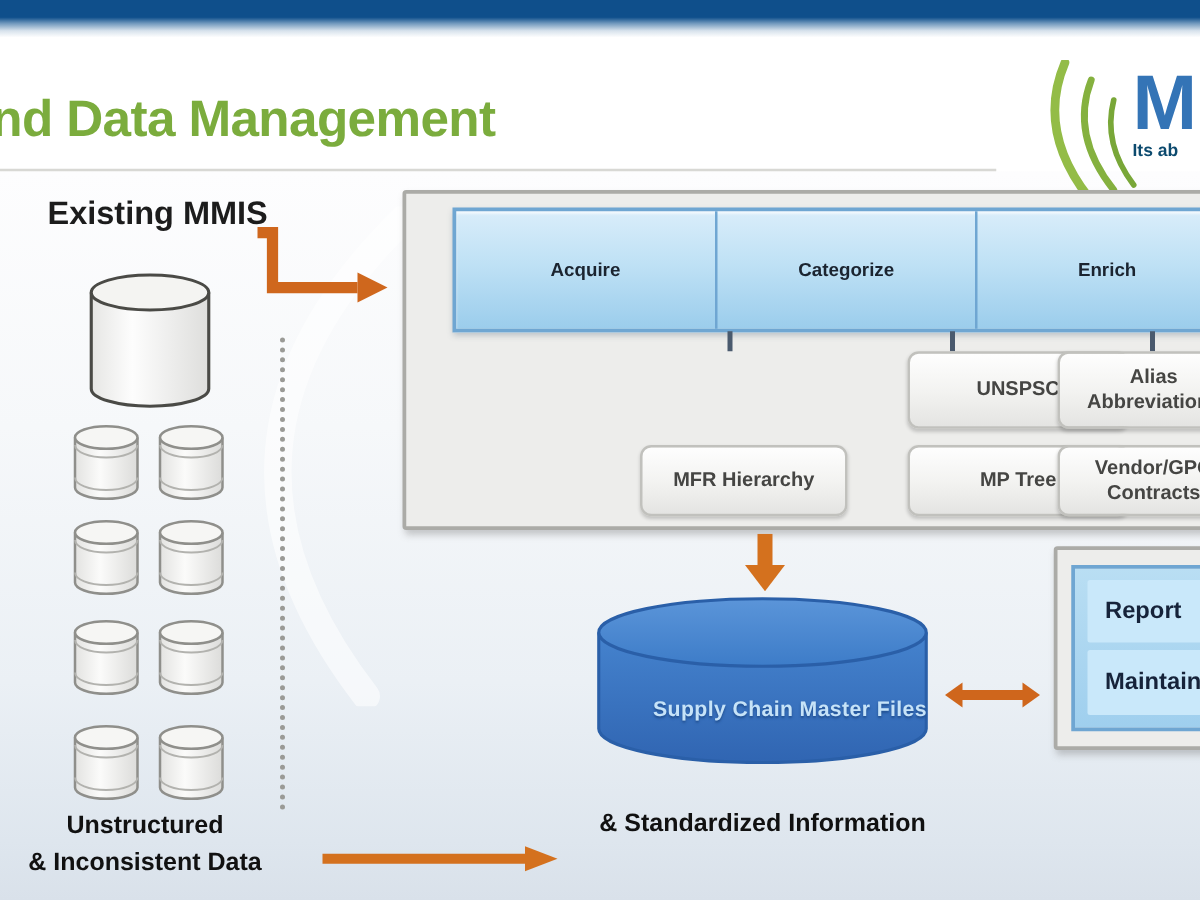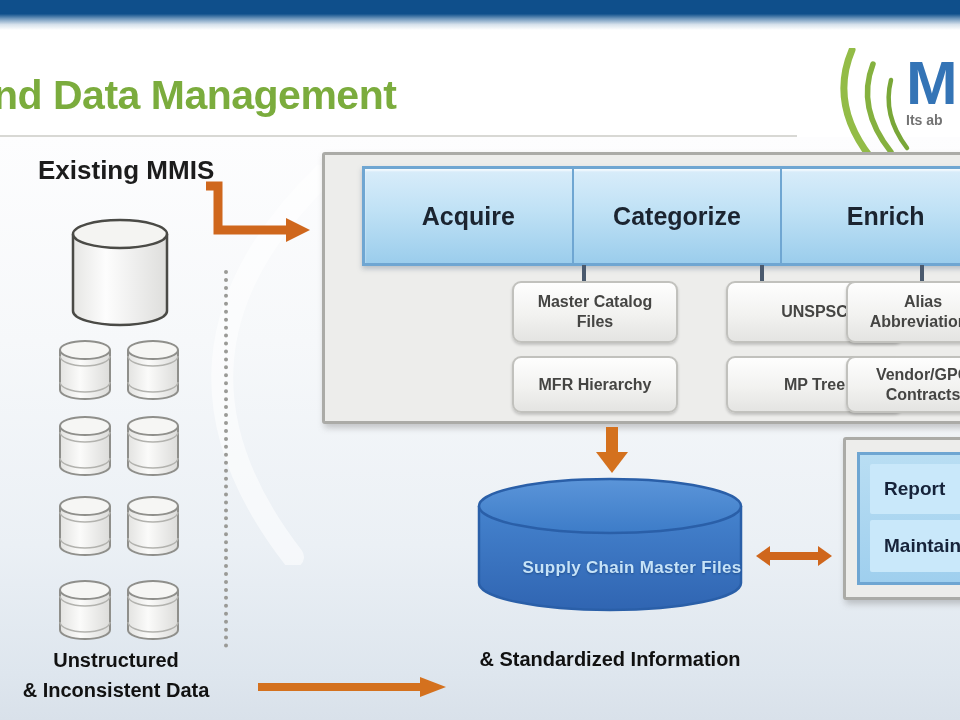--- a/index.html
+++ b/index.html
@@ -19,21 +19,21 @@
     background:linear-gradient(180deg,#0f4f8b 0%,#0f4f8b 46%,#6f97bc 62%,#d7e2ec 82%,#ffffff 100%);
   }
   .page-title{
     position:absolute;left:-7px;top:72px;
     font-size:41px;font-weight:bold;letter-spacing:-0.5px;color:#7bac3d;white-space:nowrap;
   }
   .title-rule{position:absolute;left:0;top:135px;width:797px;height:2px;background:#d8d8d4;}
   
   .logo-swoosh{position:absolute;left:838px;top:48px;}
   .logo-letter{position:absolute;left:906px;top:52px;font-size:62px;font-weight:bold;color:#3474b6;line-height:62px;}
-  .logo-tagline{position:absolute;left:906px;top:112px;font-size:14px;font-weight:bold;color:#737373;white-space:nowrap;}
+  .logo-tagline{position:absolute;left:906px;top:112px;font-size:14px;font-weight:bold;color:#0c4a6e;white-space:nowrap;}
   
   .source-label{
     position:absolute;left:38px;top:156px;width:190px;
     font-size:26px;font-weight:bold;color:#1c1c1c;line-height:28px;
   }
   .big-cyl{position:absolute;left:70px;top:218px;}
   .stack{position:absolute;left:0;top:0;}
   .small-cyl{position:absolute;}
   .dotted-line{
     position:absolute;left:224px;top:270px;height:378px;width:0;
@@ -48,21 +48,21 @@
     box-shadow:2px 4px 6px rgba(110,110,110,0.35);box-sizing:border-box;
   }
   .tab-bar{
     position:absolute;left:362px;top:166px;width:630px;height:100px;
     border:3px solid #6fa6d2;box-sizing:border-box;display:flex;
     background:linear-gradient(180deg,#d9edfa 0%,#bfe1f5 45%,#9bcdec 100%);
     box-shadow:0 3px 5px rgba(90,110,130,0.35), inset 0 2px 2px rgba(255,255,255,0.7);
   }
   .tab{
     flex:1 1 0;display:flex;align-items:center;justify-content:center;
-    font-size:25px;font-weight:bold;color:#1b2430;
+    font-size:15px;font-weight:bold;color:#1b2430;
   }
   .tab + .tab{border-left:2px solid #6fa6d2;}
   .tick{position:absolute;width:4px;height:16px;top:265px;background:#4a5a6e;}
   .tick1{left:582px;} .tick2{left:760px;} .tick3{left:920px;}
   .artifact{
     position:absolute;box-sizing:border-box;border:2px solid #c1c1bd;border-radius:9px;
     background:linear-gradient(180deg,#fefefe 0%,#f2f2f0 55%,#e4e4e2 100%);
     box-shadow:0 2px 3px rgba(0,0,0,0.18);
     display:flex;align-items:center;justify-content:center;text-align:center;
     font-size:16px;font-weight:bold;color:#454543;line-height:20px;padding:2px 6px;
@@ -199,21 +199,20 @@
   <div class="tab-bar">
     <div class="tab">Acquire</div>
     <div class="tab">Categorize</div>
     <div class="tab">Enrich</div>
   </div>
 
   <div class="tick tick1"></div>
   <div class="tick tick2"></div>
   <div class="tick tick3"></div>
 
-  <div class="artifact a-r1 a-c1">Master Catalog Files</div>
   <div class="artifact a-r1 a-c2">UNSPSC</div>
   <div class="artifact a-r1 a-c3">Alias Abbreviations</div>
   <div class="artifact a-r2 a-c1">MFR Hierarchy</div>
   <div class="artifact a-r2 a-c2">MP Tree</div>
   <div class="artifact a-r2 a-c3">Vendor/GPO Contracts</div>
 
   <svg class="arrow-svg" style="left:592px;top:427px" width="40" height="48" viewBox="0 0 40 48">
     <rect x="14" y="0" width="12" height="26" fill="#d4711e"></rect>
     <polygon points="4,25 36,25 20,46" fill="#d4711e"></polygon>
   </svg>

